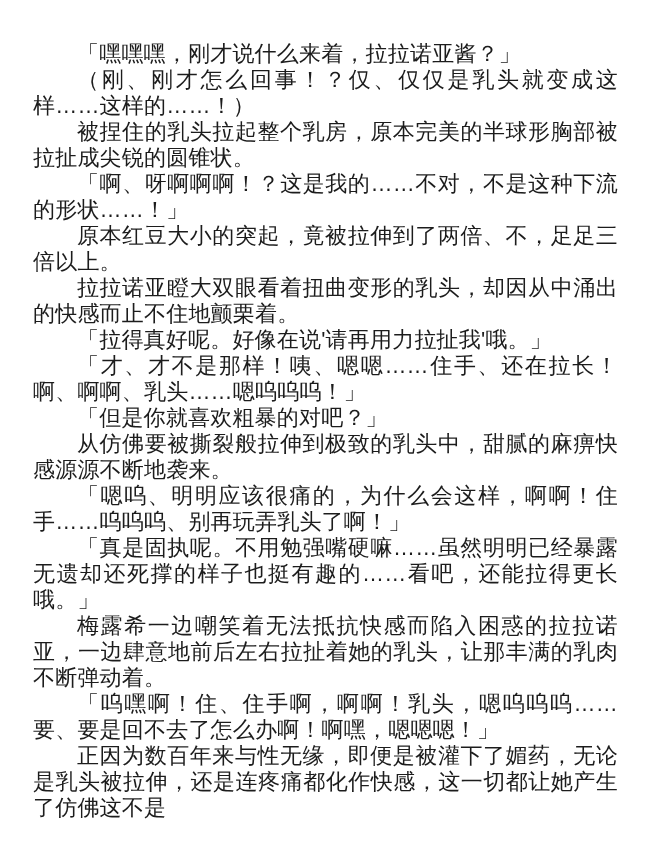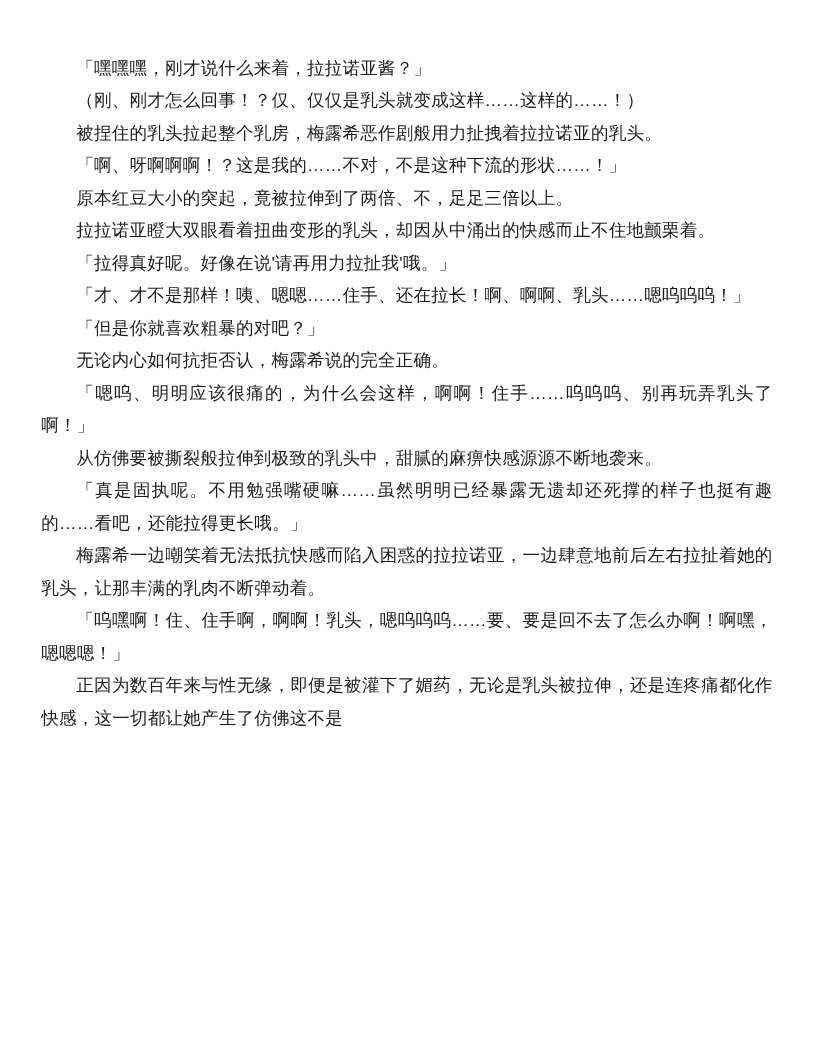--- a/index.html
+++ b/index.html
@@ -19,47 +19,46 @@
     height: 850px;
     padding: 41px 32px 0 33px;
     background: #ffffff;
   }
   .text-column {
     width: 585px;
   }
   .para {
     margin: 0;
     padding: 0;
-    font-size: 14px;
+    font-size: 22px;
     line-height: 26px;
     color: #1c1c1c;
     text-indent: 2em;
     text-align: justify;
     letter-spacing: 0.2px;
     word-break: normal;
     line-break: strict;
     font-weight: 500;
   }
 </style>
 </head>
 <body>
 
 <main class="page">
   <section class="text-column">
 
   <p class="para">「嘿嘿嘿，刚才说什么来着，拉拉诺亚酱？」</p>
       <p class="para">（刚、刚才怎么回事！？仅、仅仅是乳头就变成这样……这样的……！）</p>
-      <p class="para">被捏住的乳头拉起整个乳房，梅露希恶作剧般用力扯拽着拉拉诺亚的乳头。</p>
+      <p class="para">被捏住的乳头拉起整个乳房，原本完美的半球形胸部被拉扯成尖锐的圆锥状。</p>
       <p class="para">「啊、呀啊啊啊！？这是我的……不对，不是这种下流的形状……！」</p>
       <p class="para">原本红豆大小的突起，竟被拉伸到了两倍、不，足足三倍以上。</p>
       <p class="para">拉拉诺亚瞪大双眼看着扭曲变形的乳头，却因从中涌出的快感而止不住地颤栗着。</p>
       <p class="para">「拉得真好呢。好像在说'请再用力拉扯我'哦。」</p>
       <p class="para">「才、才不是那样！咦、嗯嗯……住手、还在拉长！啊、啊啊、乳头……嗯呜呜呜！」</p>
       <p class="para">「但是你就喜欢粗暴的对吧？」</p>
-      <p class="para">无论内心如何抗拒否认，梅露希说的完全正确。</p>
+      <p class="para">从仿佛要被撕裂般拉伸到极致的乳头中，甜腻的麻痹快感源源不断地袭来。</p>
       <p class="para">「嗯呜、明明应该很痛的，为什么会这样，啊啊！住手……呜呜呜、别再玩弄乳头了啊！」</p>
-      <p class="para">从仿佛要被撕裂般拉伸到极致的乳头中，甜腻的麻痹快感源源不断地袭来。</p>
       <p class="para">「真是固执呢。不用勉强嘴硬嘛……虽然明明已经暴露无遗却还死撑的样子也挺有趣的……看吧，还能拉得更长哦。」</p>
       <p class="para">梅露希一边嘲笑着无法抵抗快感而陷入困惑的拉拉诺亚，一边肆意地前后左右拉扯着她的乳头，让那丰满的乳肉不断弹动着。</p>
       <p class="para">「呜嘿啊！住、住手啊，啊啊！乳头，嗯呜呜呜……要、要是回不去了怎么办啊！啊嘿，嗯嗯嗯！」</p>
       <p class="para">正因为数百年来与性无缘，即便是被灌下了媚药，无论是乳头被拉伸，还是连疼痛都化作快感，这一切都让她产生了仿佛这不是</p>
     </section>
 </main>
 
 </body></html>

